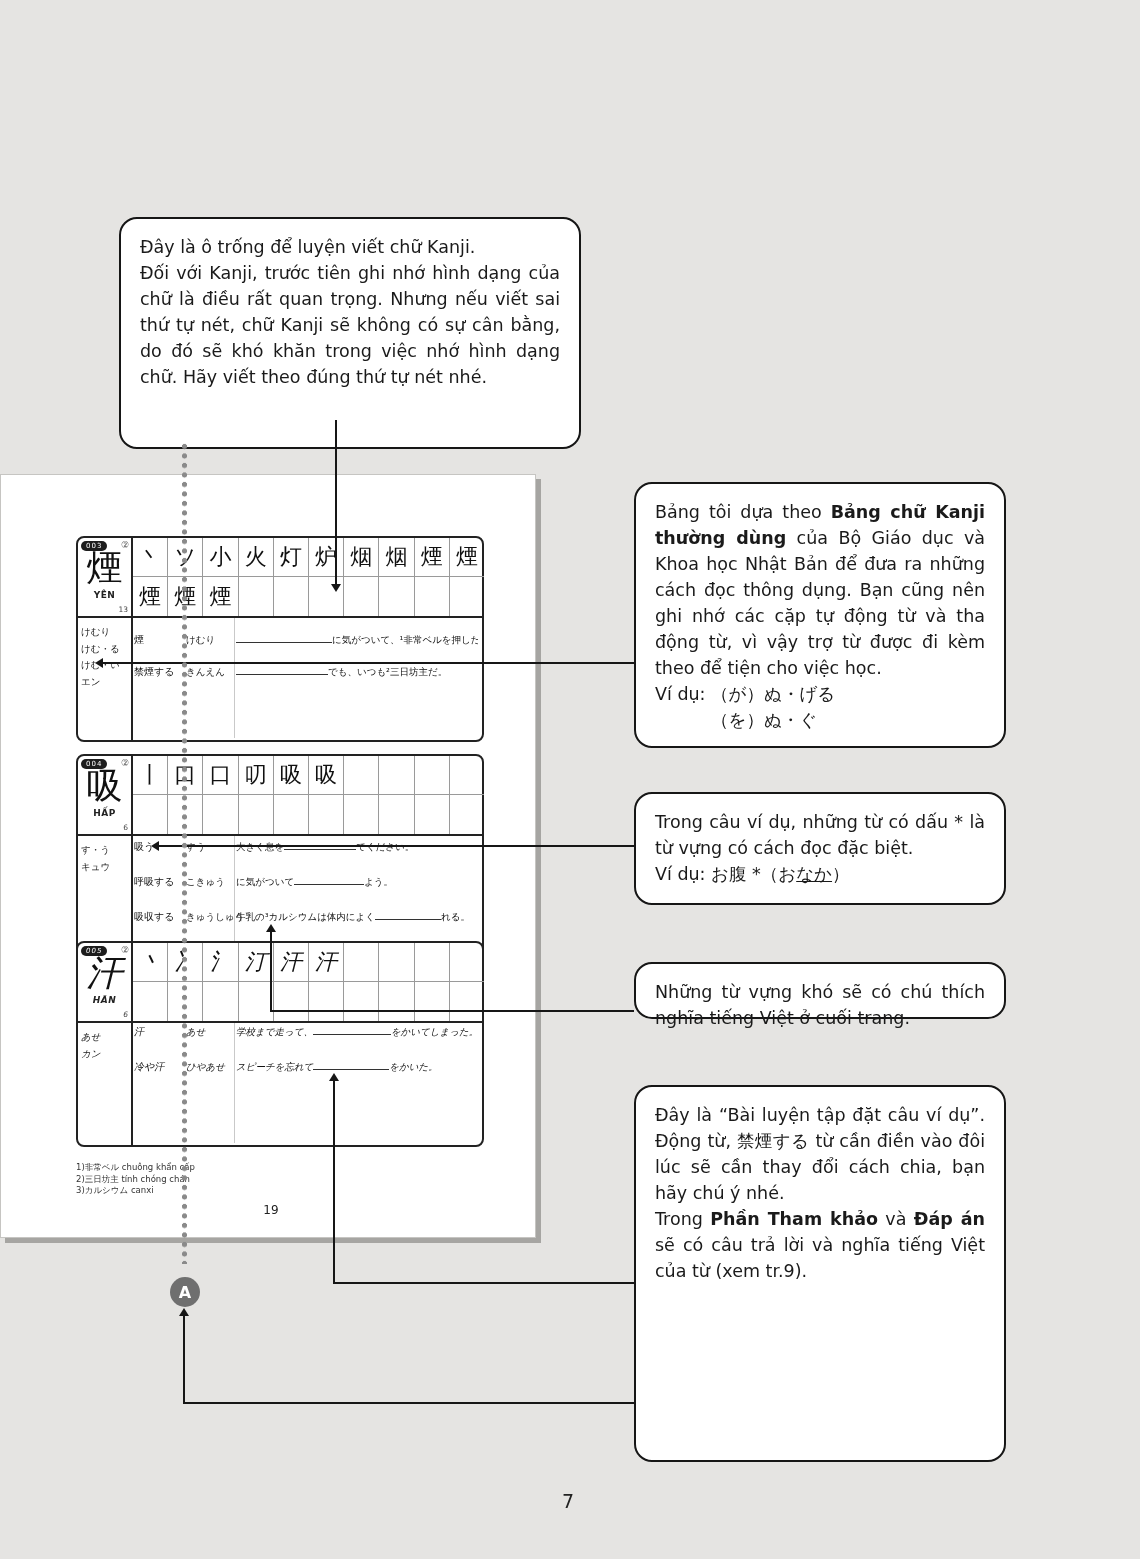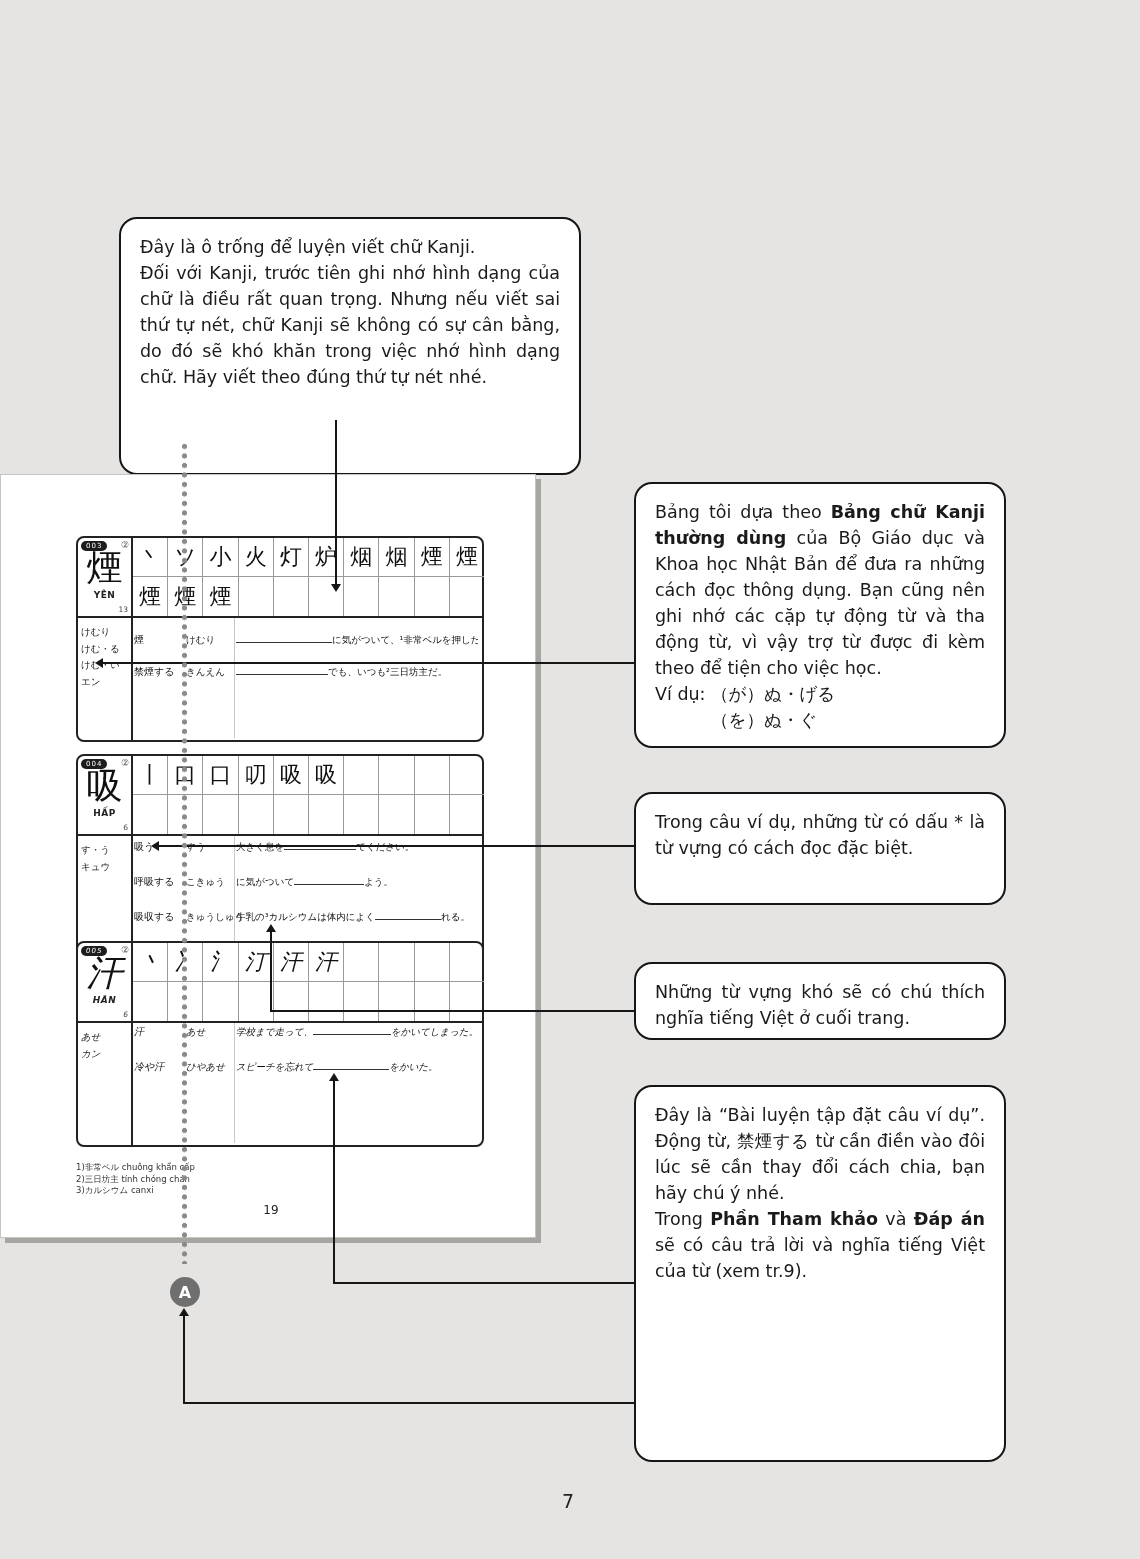--- a/index.html
+++ b/index.html
@@ -82,21 +82,21 @@
   .lv{width:2px;}
   .arr{position:absolute;width:0;height:0;z-index:5;}
   .arr.down{border-left:5px solid transparent;border-right:5px solid transparent;border-top:8px solid #161616;}
   .arr.left{border-top:5px solid transparent;border-bottom:5px solid transparent;border-right:8px solid #161616;}
   .arr.up{border-left:5px solid transparent;border-right:5px solid transparent;border-bottom:8px solid #161616;}
   .docnum{position:absolute;left:540px;top:1490px;width:56px;text-align:center;font-size:19px;color:#222;}
 </style>
 </head>
 <body>
 
-<div class="callout" style="left:119px;top:217px;width:462px;height:258px;">
+<div class="callout" style="left:119px;top:217px;width:462px;height:232px;">
   <p>Đây là ô trống để luyện viết chữ Kanji.</p>
   <p>Đối với Kanji, trước tiên ghi nhớ hình dạng của chữ là điều rất quan trọng. Nhưng nếu viết sai thứ tự nét, chữ Kanji sẽ không có sự cân bằng, do đó sẽ khó khăn trong việc nhớ hình dạng chữ. Hãy viết theo đúng thứ tự nét nhé.</p>
 </div>
 
 <div class="sheet">
 
   <div class="card" style="top:61px;">
     <div class="kblock">
       <span class="badge">003</span>
       <span class="lvl">②</span>
@@ -300,23 +300,24 @@
 <div class="arr up" style="left:179px;top:1308px;"></div>
 
 <div class="callout" style="left:634px;top:482px;width:372px;height:266px;">
   <p><span>Bảng tôi dựa theo </span><span class="b">Bảng chữ Kanji thường dùng</span><span> của Bộ Giáo dục và Khoa học Nhật Bản để đưa ra những cách đọc thông dụng. Bạn cũng nên ghi nhớ các cặp tự động từ và tha động từ, vì vậy trợ từ được đi kèm theo để tiện cho việc học.</span></p>
   <p class="jp-ex">Ví dụ: （が）ぬ・げる</p>
   <p class="jp-ex indent">（を）ぬ・ぐ</p>
 </div>
 
 <div class="callout" style="left:634px;top:792px;width:372px;height:113px;">
   <p>Trong câu ví dụ, những từ có dấu * là từ vựng có cách đọc đặc biệt.</p>
-</div>
-
-<div class="callout" style="left:634px;top:962px;width:372px;height:78px;">
+  <p class="jp-ex"><span>Ví dụ: お腹 *（お</span><span class="u">なか</span><span>）</span></p>
+</div>
+
+<div class="callout" style="left:634px;top:962px;width:372px;height:57px;">
   <p>Những từ vựng khó sẽ có chú thích nghĩa tiếng Việt ở cuối trang.</p>
 </div>
 
 <div class="callout" style="left:634px;top:1085px;width:372px;height:377px;">
   <p>Đây là “Bài luyện tập đặt câu ví dụ”. Động từ, 禁煙する từ cần điền vào đôi lúc sẽ cần thay đổi cách chia, bạn hãy chú ý nhé.</p>
   <p><span>Trong </span><span class="b">Phần Tham khảo</span><span> và </span><span class="b">Đáp án</span><span> sẽ có câu trả lời và nghĩa tiếng Việt của từ (xem tr.9).</span></p>
 </div>
 
 <div class="docnum">7</div>
 

